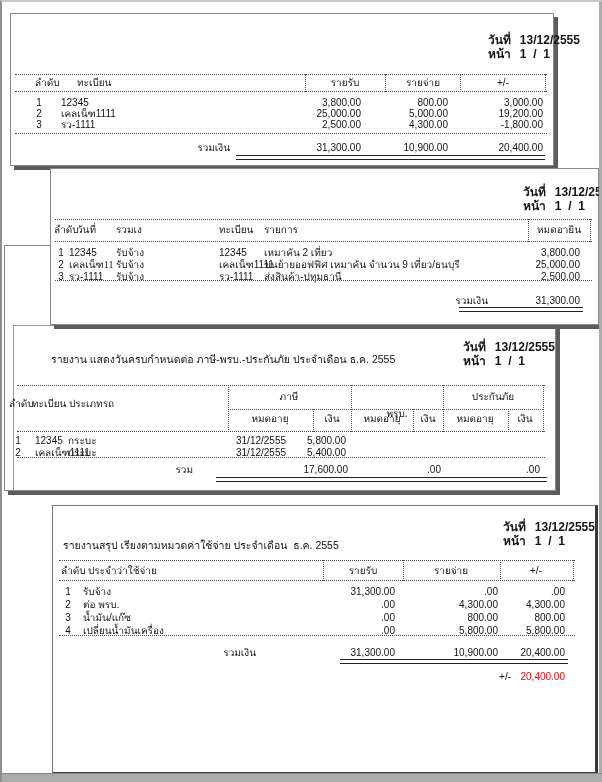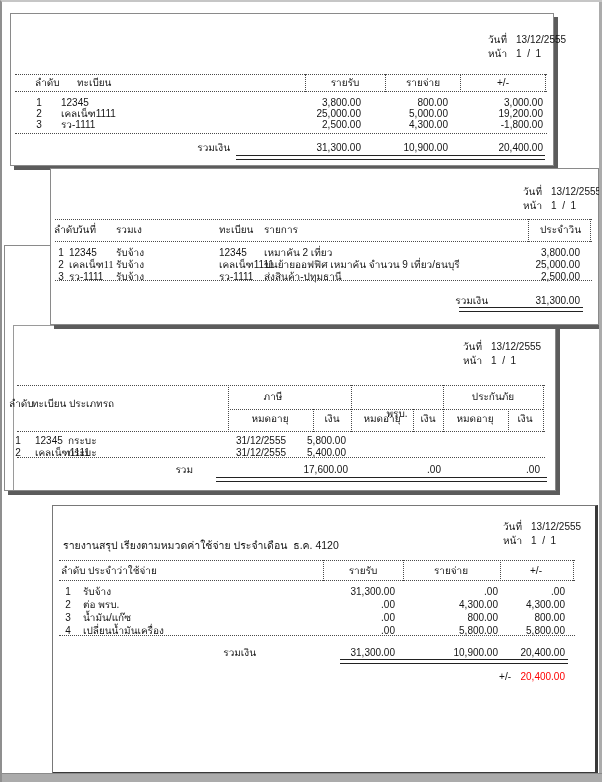--- a/index.html
+++ b/index.html
@@ -4,55 +4,56 @@
 <style>
   html,body{margin:0;padding:0;background:#fff;}
   #stage{position:relative;width:602px;height:782px;background:#ffffff;overflow:hidden;
          border-left:2px solid #8f8f8f;border-top:2px solid #c6c6c6;box-sizing:border-box;
          font-family:"Liberation Sans","DejaVu Sans",sans-serif;color:#141414;}
   .doc{position:absolute;background:#ffffff;border:1px solid #8a8a8a;box-shadow:4px 4px 0 #5c5c5c;z-index:2;}
   .doc.back{z-index:1;}
   .doc.dark-edge{border-color:#787878;border-right:3px solid #383838;border-bottom:4px solid #383838;box-shadow:none;}
   .t{position:absolute;font-size:10px;line-height:12px;white-space:pre;}
   .title{font-size:10.5px;}
-  .hdr-date{position:absolute;font-size:10px;line-height:14px;white-space:pre;}
+  .hdr-date{position:absolute;font-size:12px;line-height:14px;white-space:pre;font-weight:bold;}
   .hdr-date .v{margin-left:9px;}
   .dot{position:absolute;height:0;border-top:1px dotted #4a4a4a;}
   .vdot{position:absolute;width:0;border-left:1px dotted #4a4a4a;}
   .dbl{position:absolute;height:3px;border-top:1px solid #222;border-bottom:1px solid #222;}
   .inl{position:absolute;background:#9a9a9a;}
   .red{color:#ff0000;}
   #right-strip{position:absolute;top:0;right:0;width:3px;height:100%;background:#ababab;z-index:6;}
   #bottom-bar{position:absolute;left:0;bottom:0;width:100%;height:8px;background:#ababab;border-top:1px solid #8a8a8a;z-index:6;}
   #bottom-edge{position:absolute;left:0;bottom:8px;width:100%;height:1px;background:#ffffff;z-index:6;}
 </style>
 </head>
 <body>
 
 <div id="stage">
   <section class="doc back" id="doc2" style="left: 2px; top: 243px; width: 550px; height: 244px;">
       <div class="inl" style="left: 8px; top: 79px; width: 542px; height: 1px;"></div>
       <div class="inl" style="left: 8px; top: 79px; width: 1px; height: 165px;"></div>
+      <div class="t title" style="left: 46px; top: 107px;">รายงาน แสดงวันครบกำหนดต่อ ภาษี-พรบ.-ประกันภัย ประจำเดือน ธ.ค. 2555</div>
       <div class="hdr-date" style="left: 458px; top: 94px;"><div><span>วันที่</span><span class="v">13/12/2555</span></div><div><span>หน้า</span><span class="v">1  /  1</span></div></div>
       <div class="dot" style="left: 12px; top: 139px; width: 528px;"></div>
       <div class="dot" style="left: 223px; top: 163px; width: 315px;"></div>
       <div class="dot" style="left: 12px; top: 185px; width: 528px;"></div>
       <div class="dot" style="left: 12px; top: 211px; width: 528px;"></div>
       <div class="dbl" style="left: 211px; top: 231px; width: 331px;"></div>
       <div class="vdot" style="left: 223px; top: 139px; height: 47px;"></div>
       <div class="vdot" style="left: 346px; top: 139px; height: 47px;"></div>
       <div class="vdot" style="left: 438px; top: 139px; height: 47px;"></div>
       <div class="vdot" style="left: 538px; top: 139px; height: 47px;"></div>
       <div class="vdot" style="left: 308px; top: 163px; height: 23px;"></div>
       <div class="vdot" style="left: 408px; top: 163px; height: 23px;"></div>
       <div class="vdot" style="left: 503px; top: 163px; height: 23px;"></div>
       <div class="t" style="top: 152px; left: 4px;">ลำดับ</div>
       <div class="t" style="top: 152px; left: 27px;">ทะเบียน</div>
       <div class="t" style="top: 152px; left: 64px;">ประเภทรถ</div>
-      <div class="t" style="top: 145px; left: 236px; width: 64px; text-align: center;">ภาษี</div>
+      <div class="t" style="top: 145px; left: 252px; width: 64px; text-align: center;">ภาษี</div>
       <div class="t" style="top: 145px; left: 360px; width: 64px; text-align: center; margin-top: 17px;">พรบ.</div>
       <div class="t" style="top: 145px; left: 456px; width: 64px; text-align: center;">ประกันภัย</div>
       <div class="t" style="top: 167px; left: 233px; width: 64px; text-align: center;">หมดอายุ</div>
       <div class="t" style="top: 167px; left: 295px; width: 64px; text-align: center;">เงิน</div>
       <div class="t" style="top: 167px; left: 345px; width: 64px; text-align: center;">หมดอายุ</div>
       <div class="t" style="top: 167px; left: 391px; width: 64px; text-align: center;">เงิน</div>
       <div class="t" style="top: 167px; left: 438px; width: 64px; text-align: center;">หมดอายุ</div>
       <div class="t" style="top: 167px; left: 488px; width: 64px; text-align: center;">เงิน</div>
       <div class="t" style="top: 189px; left: 6px; width: 14px; text-align: center;">1</div>
       <div class="t" style="top: 189px; left: 30px;">12345</div>
@@ -110,21 +111,21 @@
       <div class="dot" style="left: 4px; top: 72px; width: 537px;"></div>
       <div class="dot" style="left: 4px; top: 111px; width: 537px;"></div>
       <div class="dbl" style="left: 408px; top: 138px; width: 124px;"></div>
       <div class="vdot" style="left: 477px; top: 50px; height: 23px;"></div>
       <div class="vdot" style="left: 539px; top: 50px; height: 23px;"></div>
       <div class="t" style="top: 55px; left: 3px;">ลำดับ</div>
       <div class="t" style="top: 55px; left: 26px;">วันที่</div>
       <div class="t" style="top: 55px; left: 65px;">รวมเง</div>
       <div class="t" style="top: 55px; left: 168px;">ทะเบียน</div>
       <div class="t" style="top: 55px; left: 213px;">รายการ</div>
-      <div class="t" style="top: 55px; left: 460px; width: 70px; text-align: right;">ประจำวิน</div>
+      <div class="t" style="top: 55px; left: 460px; width: 70px; text-align: right;">หมดอายิน</div>
       <div class="t" style="top: 78px; left: 3px; width: 14px; text-align: center;">1</div>
       <div class="t" style="top: 78px; left: 18px;">12345</div>
       <div class="t" style="top: 78px; left: 65px;">รับจ้าง</div>
       <div class="t" style="top: 78px; left: 168px;">12345</div>
       <div class="t" style="top: 78px; left: 213px;">เหมาคัน 2 เที่ยว</div>
       <div class="t" style="top: 78px; left: 449px; width: 80px; text-align: right;">3,800.00</div>
       <div class="t" style="top: 90px; left: 3px; width: 14px; text-align: center;">2</div>
       <div class="t" style="top: 90px; left: 18px; font-family: Liberation Serif, serif;">เคลเน็ฑ11</div>
       <div class="t" style="top: 90px; left: 65px;">รับจ้าง</div>
       <div class="t" style="top: 90px; left: 168px;">เคลเน็ฑ1111</div>
@@ -133,21 +134,21 @@
       <div class="t" style="top: 102px; left: 3px; width: 14px; text-align: center;">3</div>
       <div class="t" style="top: 102px; left: 18px;">รว-1111</div>
       <div class="t" style="top: 102px; left: 65px;">รับจ้าง</div>
       <div class="t" style="top: 102px; left: 168px;">รว-1111</div>
       <div class="t" style="top: 102px; left: 213px;">ส่งสินค้า-ปทุมธานี</div>
       <div class="t" style="top: 102px; left: 449px; width: 80px; text-align: right;">2,500.00</div>
       <div class="t" style="top: 126px; left: 357px; width: 80px; text-align: right;">รวมเงิน</div>
       <div class="t" style="top: 126px; left: 437px; width: 92px; text-align: right;">31,300.00</div>
     </section>
   <section class="doc dark-edge" id="doc3" style="left: 50px; top: 503px; width: 542px; height: 266px;">
-      <div class="t title" style="left: 10px; top: 33px;">รายงานสรุป เรียงตามหมวดค่าใช้จ่าย ประจำเดือน  ธ.ค. 4120</div>
+      <div class="t title" style="left: 10px; top: 33px;">รายงานสรุป เรียงตามหมวดค่าใช้จ่าย ประจำเดือน  ธ.ค. 2555</div>
       <div class="hdr-date" style="left: 450px; top: 14px;"><div><span>วันที่</span><span class="v">13/12/2555</span></div><div><span>หน้า</span><span class="v">1  /  1</span></div></div>
       <div class="dot" style="left: 6px; top: 54px; width: 516px;"></div>
       <div class="dot" style="left: 6px; top: 74px; width: 516px;"></div>
       <div class="dot" style="left: 6px; top: 129px; width: 516px;"></div>
       <div class="dbl" style="left: 287px; top: 153px; width: 228px;"></div>
       <div class="vdot" style="left: 270px; top: 54px; height: 21px;"></div>
       <div class="vdot" style="left: 350px; top: 54px; height: 21px;"></div>
       <div class="vdot" style="left: 447px; top: 54px; height: 21px;"></div>
       <div class="vdot" style="left: 520px; top: 54px; height: 21px;"></div>
       <div class="t" style="top: 59px; left: 8px;">ลำดับ</div>

